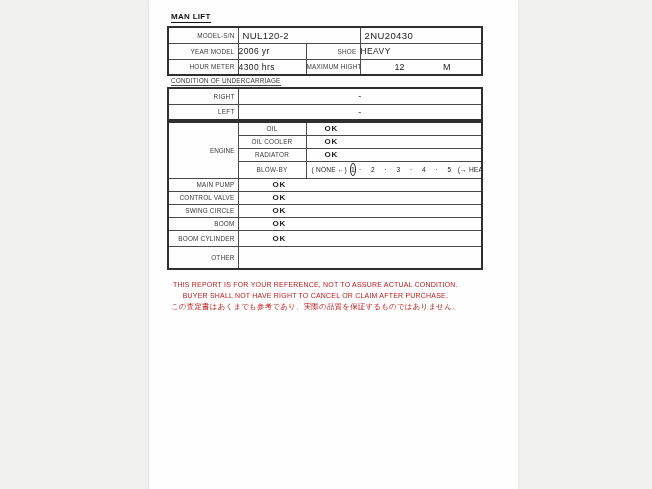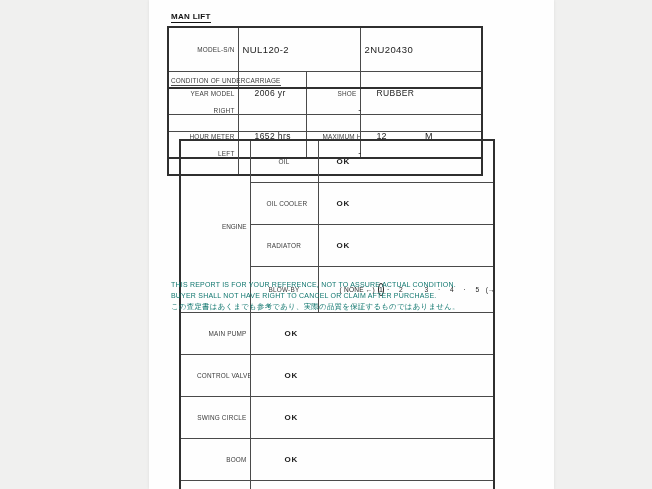--- a/index.html
+++ b/index.html
@@ -10,42 +10,42 @@
     background: #f0f0ef;
     overflow: hidden;
     font-family: "Liberation Sans", sans-serif;
     color: #1c1c1c;
     -webkit-font-smoothing: antialiased;
   }
   .page { position: relative; width: 652px; height: 489px; }
   .doc {
     position: absolute;
     left: 149px; top: 0;
-    width: 405px; height: 489px;
+    width: 369px; height: 489px;
     background: #fefefe;
     box-shadow: 0 0 3px rgba(0,0,0,0.08);
   }
   .doc-title {
     position: absolute;
     left: 22px; top: 12px;
     font-size: 8px;
     font-weight: bold;
     letter-spacing: 0.3px;
     border-bottom: 1.5px solid #111;
     padding-bottom: 1px;
     color: #111;
   }
   table {
     border-collapse: collapse;
     table-layout: fixed;
     position: absolute;
   }
   td {
     border: 1px solid #4a4a4a;
-    padding: 16px;
+    padding: 0;
     overflow: hidden;
     white-space: nowrap;
   }
   .tbl { border: 2px solid #2f2f2f; }
   .lbl {
     font-size: 6.4px;
     color: #3a3a3a;
     text-align: right;
     padding-right: 3px;
     letter-spacing: 0.2px;
@@ -66,21 +66,21 @@
   .uc-heading {
     position: absolute;
     left: 22px; top: 77px;
     font-size: 6.4px;
     color: #3a3a3a;
     border-bottom: 1px solid #4a4a4a;
     padding-bottom: 1px;
     letter-spacing: 0.2px;
   }
   .uc-tbl { left: 18px; top: 87px; width: 314px; }
-  .main-tbl { left: 18px; top: 139px; width: 314px; margin-left: 12px; }
+  .main-tbl { left: 18px; top: 121px; width: 314px; }
   .engine-cell {
     font-size: 6.4px;
     color: #3a3a3a;
     text-align: right;
     padding-right: 3px;
     vertical-align: middle;
   }
   .blowby {
     font-size: 6.6px;
     color: #222;
@@ -97,26 +97,27 @@
     border-radius: 50%;
     text-align: center;
     line-height: 11px;
     font-size: 7px;
     margin: 0 3px;
   }
   .blowby .pfx { letter-spacing: 0.2px; }
   .blowby .rest { letter-spacing: 0.5px; word-spacing: 7px; margin-right: 6px; }
   .blowby .sfx { letter-spacing: 0.2px; }
   .hight-val { font-size: 9px; }
-  .hight-val .num { }
+  .hight-val .num { margin-left: 34px; }
   .hight-val .unit { margin-left: 36px; }
   .disclaimer {
     position: absolute;
     left: 22px; top: 280px;
-    color: #0f766e;
+    color: #b91c1c;
+    text-align: center;
   }
   .disclaimer .en {
     font-size: 7px;
     line-height: 10.8px;
     letter-spacing: 0.2px;
   }
   .disclaimer .jp {
     font-size: 7.4px;
     line-height: 10.8px;
     letter-spacing: 0.3px;
@@ -140,25 +141,25 @@
       <tbody>
           <tr style="height:16px">
         <td class="lbl">MODEL-S/N</td>
         <td class="val-big" colspan="2">NUL120-2</td>
         <td class="val-big">2NU20430</td>
       </tr>
       <tr style="height:16px">
         <td class="lbl">YEAR MODEL</td>
         <td class="val-center">2006 yr</td>
         <td class="lbl">SHOE</td>
-        <td class="val-center">RUBBER</td>
+        <td class="val-center">HEAVY</td>
       </tr>
       <tr style="height:16px">
         <td class="lbl">HOUR METER</td>
-        <td class="val-center">1652 hrs</td>
+        <td class="val-center">4300 hrs</td>
         <td class="lbl">MAXIMUM HIGHT</td>
         <td class="hight-val">
           <span class="num">12</span>
           <span class="unit">M</span>
         </td>
       </tr>
     </tbody>
       </table>
 
     <div class="uc-heading">CONDITION OF UNDERCARRIAGE</div>

